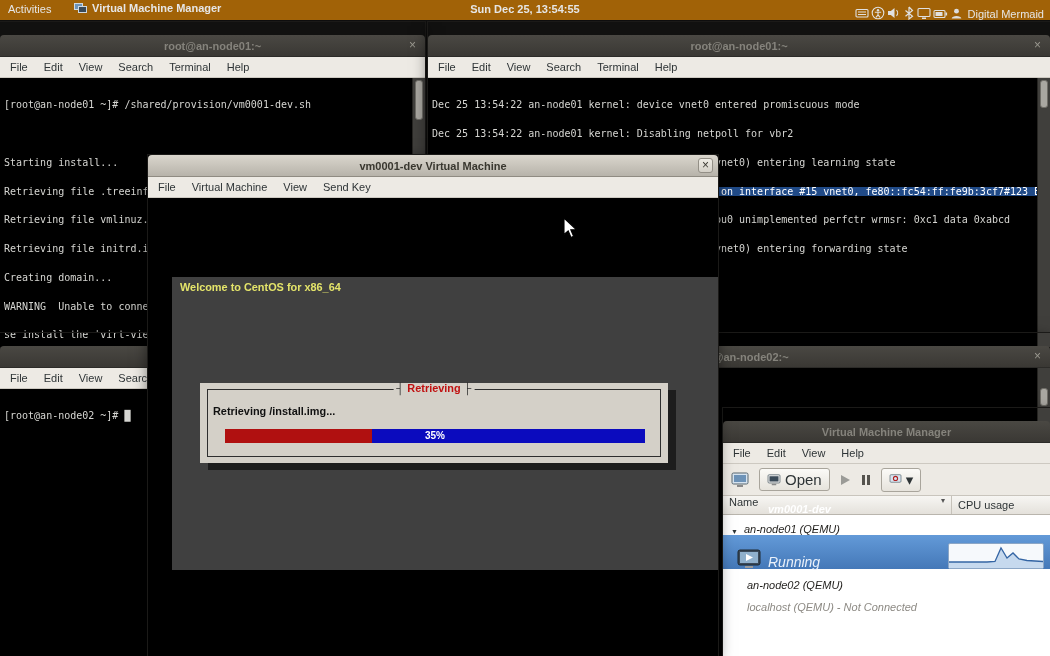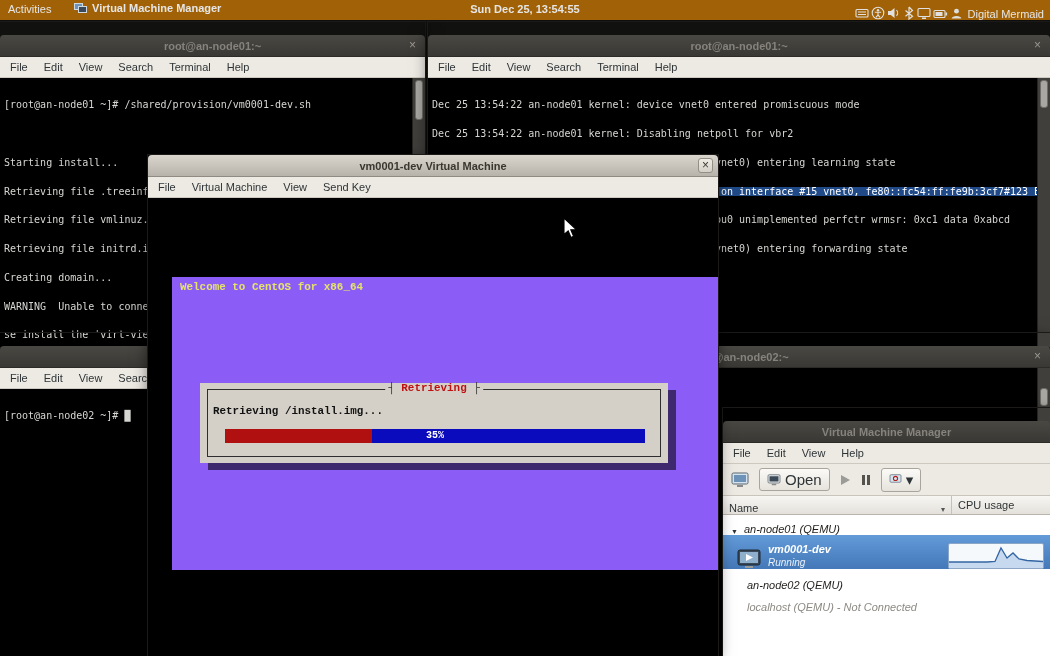--- a/index.html
+++ b/index.html
@@ -44,22 +44,22 @@
   .term-ne .termbody{height:269px;}
   .term-sw{left:0;top:333px;width:425px;height:323px;z-index:2;}
   .term-sw .termbody{height:282px;}
   .term-se{left:430px;top:333px;width:620px;height:323px;z-index:2;}
   .term-se .termbody{height:302px;}
   .vmm{left:723px;top:408px;width:327px;height:248px;z-index:3;}
   .vmwin{left:148px;top:155px;width:570px;height:501px;z-index:4;}
 
   
   .vmconsole{position:relative;height:458px;background:#000;overflow:hidden;}
-  .bluescreen{position:absolute;left:24px;top:79px;width:580px;height:293px;background:#8b5cf6;
-              font-family:Liberation Mono, monospace;font-weight:bold;font-size:10.9px;line-height:11.7px;}
+  .bluescreen{position:absolute;left:24px;top:79px;width:580px;height:293px;background:#404040;
+              font-family:Liberation Sans, sans-serif;font-weight:bold;font-size:10.9px;line-height:11.7px;}
   .welcome{position:absolute;left:8px;top:5px;color:#e4e46a;white-space:pre;}
   .helpline{position:absolute;left:8px;top:281px;color:#e4e46a;white-space:pre;}
   .dlg-shadow{position:absolute;left:36px;top:113px;width:468px;height:80px;background:rgba(0,0,0,.55);}
   .dialog{position:absolute;left:28px;top:106px;width:468px;height:80px;background:#d4d0c8;color:#111;}
   .dlg-frame{position:absolute;left:7px;right:7px;top:6px;bottom:6px;border:1px solid #2e2e2e;}
   .dlg-title{position:absolute;top:6px;left:50%;transform:translate(-50%,-50%);background:#d4d0c8;
              padding:0 3px;white-space:pre;}
   .dlg-title .flank{color:#2e2e2e;}
   .dlg-title .ttl{color:#c01010;}
   .dlg-msg{position:absolute;left:13px;top:23px;white-space:pre;}
@@ -69,32 +69,32 @@
                   color:#fff;font-size:10px;}
 
   
   .vmm .toolbar{height:31px;background:#edeae4;border-bottom:1px solid #c9c5bd;display:flex;
                 align-items:center;gap:10px;padding:0 8px;}
   .btn{display:flex;align-items:center;gap:4px;border:1px solid #a9a59c;border-radius:3px;
        background:linear-gradient(#fbfaf7,#e6e3dc);padding:2px 7px;font-size:15px;color:#2e3436;}
   .tb-plain{display:flex;align-items:center;}
   .vmm-header{height:18px;display:flex;background:linear-gradient(#f7f6f3,#e4e1db);
               border-bottom:1px solid #b9b5ad;font-size:11px;color:#2e3436;}
-  .hdr-name{width:216px;border-right:1px solid #c6c2ba;display:flex;align-items:flex-end;padding:0 6px;gap:13px;}
+  .hdr-name{width:216px;border-right:1px solid #c6c2ba;display:flex;align-items:flex-start;padding:0 6px;gap:13px;}
   .hdr-name .sort{margin-left:auto;font-size:8px;color:#555;}
   .hdr-cpu{flex:1;display:flex;align-items:center;padding:0 6px;}
   .vmm-list{background:#fff;height:158px;position:relative;font-size:11px;color:#211f1c;}
   .row{display:flex;align-items:flex-end;position:relative;font-style:italic;}
   .row-host1{height:20px;}
   .row-host1 .expander{margin:0 6px 0 8px;font-size:7px;color:#2e3436;}
   .row-vm{height:34px;background:linear-gradient(#639ad8,#4478b8);color:#fff;}
   .row-vm .vmicon{margin-left:14px;}
   .vm-text{margin-left:7px;line-height:13px;}
   .vm-name{font-weight:bold;font-size:11px;}
-  .vm-status{font-size:10px;color:#eaf1fa;}
+  .vm-status{font-size:14px;color:#eaf1fa;margin-top:40px;}
   .spark{margin-left:auto;margin-right:6px;width:96px;height:26px;background:#f6f9fc;
          border:1px solid #8ba6c6;border-radius:2px;box-sizing:border-box;overflow:hidden;}
   .row-host2{height:22px;padding-left:24px;}
   .row-local{height:22px;padding-left:24px;color:#8d8a84;}
 
   
   .cursor{position:absolute;left:563px;top:217px;z-index:20;}
 </style>
 </head>
 <body>

